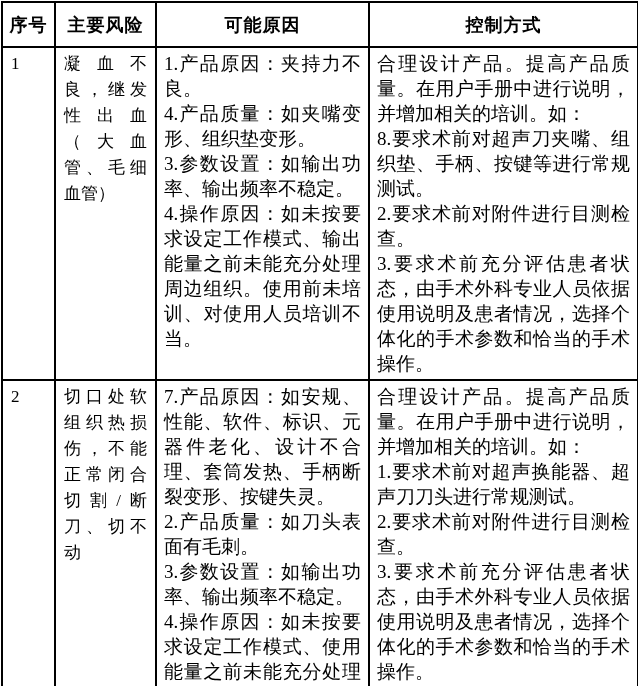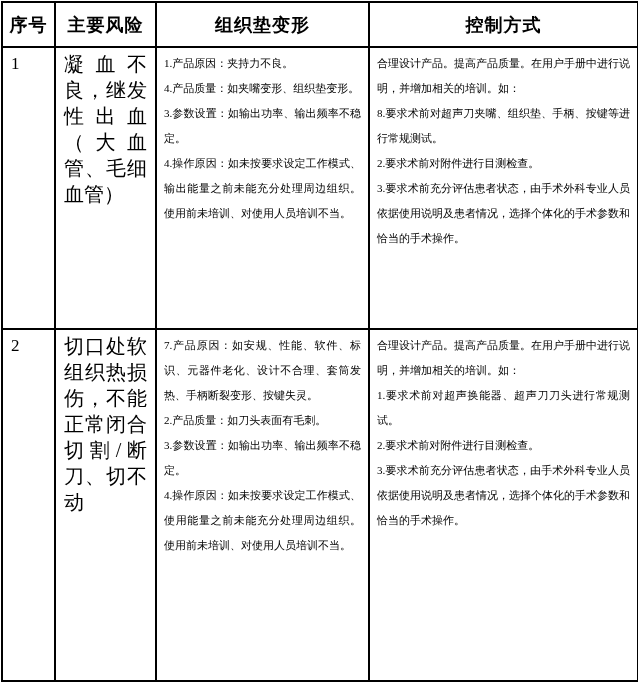--- a/index.html
+++ b/index.html
@@ -44,31 +44,31 @@
   tr.data-row-1 { height: 282px; }
   tr.data-row-2 { height: 352px; }
 
   td.cell-index {
     font-size: 17px;
     line-height: 25px;
     padding: 3px 4px 0 8px;
     text-align: left;
   }
   td.cell-risk {
-    font-size: 20px;
+    font-size: 17px;
     line-height: 26px;
     padding: 3px 8px;
     text-align: justify;
     text-justify: inter-character;
     word-break: normal;
     line-break: strict;
   }
   td.cell-causes,
   td.cell-controls {
-    font-size: 11px;
+    font-size: 19px;
     line-height: 25px;
     padding: 3px 7px;
     text-align: justify;
     text-justify: inter-character;
     word-break: normal;
     line-break: strict;
   }
   td p {
     margin: 0;
     padding: 0;
@@ -82,21 +82,21 @@
     <colgroup>
       <col class="c-index">
       <col class="c-risk">
       <col class="c-causes">
       <col class="c-controls">
     </colgroup>
     <thead>
       <tr class="header-row">
         <th>序号</th>
         <th>主要风险</th>
-        <th>组织垫变形</th>
+        <th>可能原因</th>
         <th>控制方式</th>
       </tr>
     </thead>
     <tbody>
       <tr class="data-row-1">
         <td class="cell-index">1</td>
         <td class="cell-risk">凝血不良，继发性出血（大血管、毛细血管）</td>
         <td class="cell-causes">
           <p>1.产品原因：夹持力不良。</p>
           <p>4.产品质量：如夹嘴变形、组织垫变形。</p>

